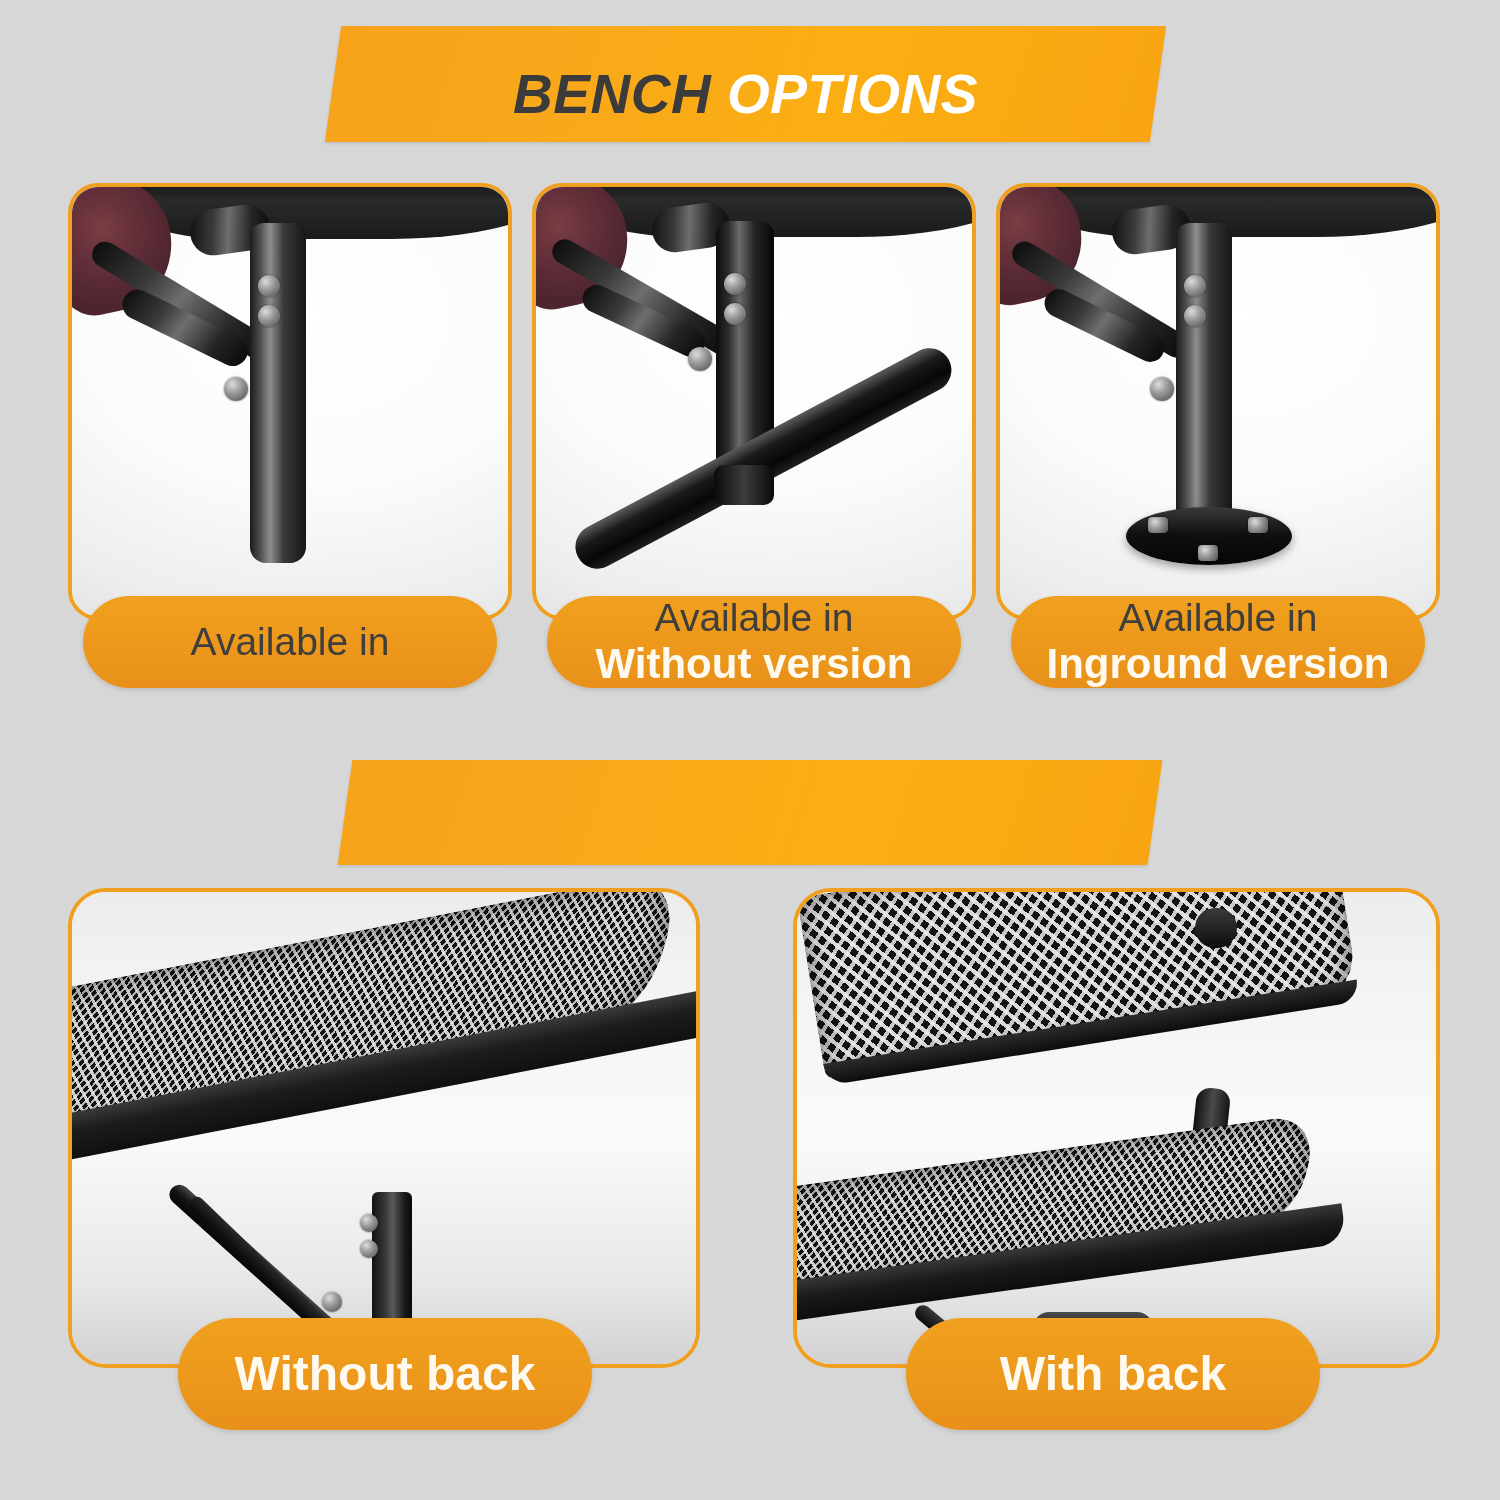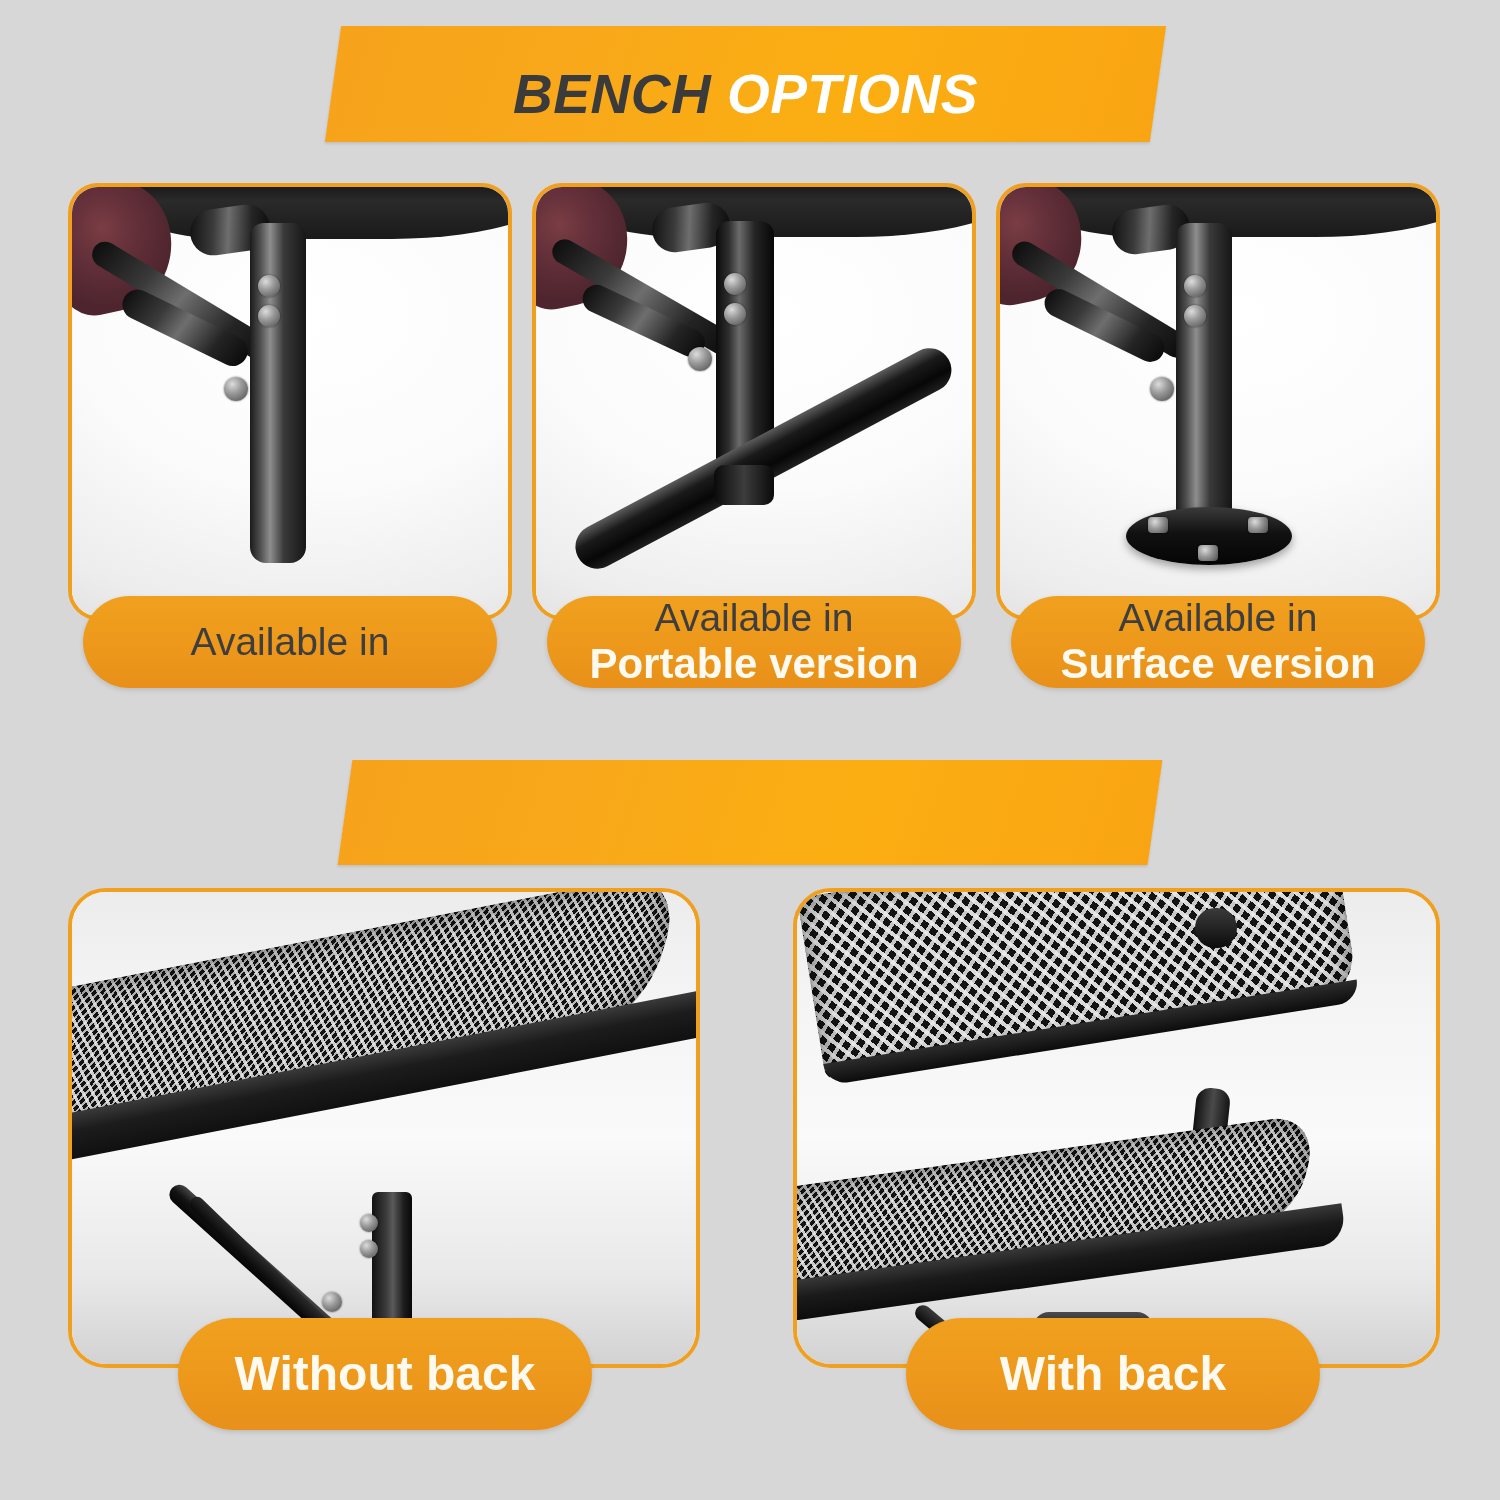--- a/index.html
+++ b/index.html
@@ -234,26 +234,26 @@
       <div class="bolt" style="left:198px; top:358px; width:20px; height:16px; border-radius:4px;"></div>
     </div>
   </div>
 
   <div class="pill pill-top" id="pill-inground">
     <span class="line-top">Available in</span>
   </div>
 
   <div class="pill pill-top" id="pill-portable">
     <span class="line-top">Available in</span>
-    <span class="line-bottom">Portable version</span>
+    <span class="line-bottom">Without version</span>
   </div>
 
   <div class="pill pill-top" id="pill-surface">
     <span class="line-top">Available in</span>
-    <span class="line-bottom">Surface version</span>
+    <span class="line-bottom">Inground version</span>
   </div>
 
   <div class="banner-wrap" id="banner-access">
     <div class="banner-skew"></div>
   </div>
 
   <div class="card card-bottom" id="card-without">
     <div class="photo photo-bottom">
 
       <div style="position:absolute; left:-90px; top:112px; width:820px; height:220px;

